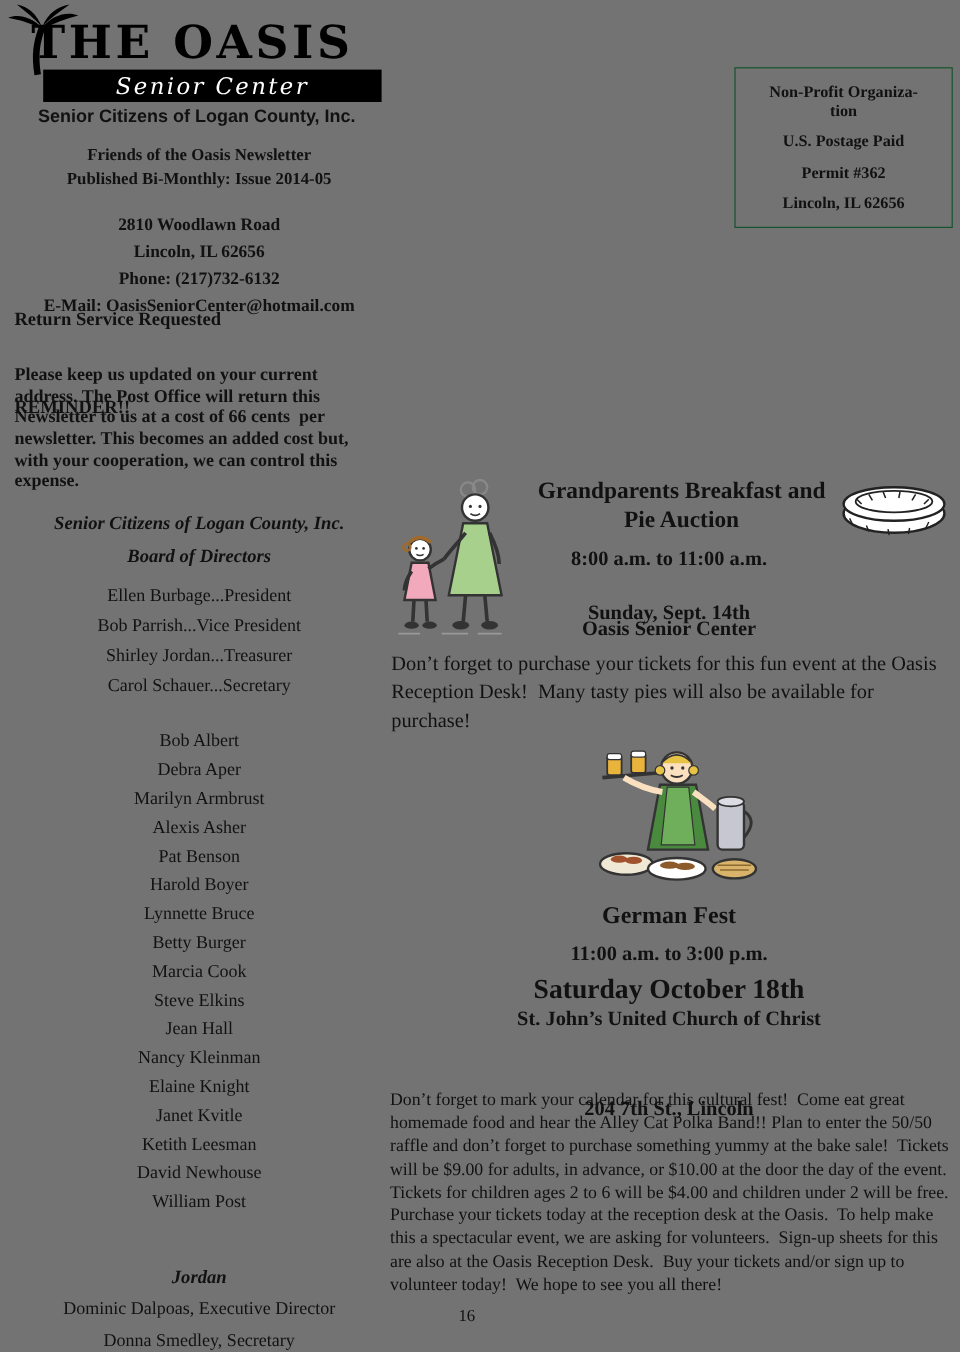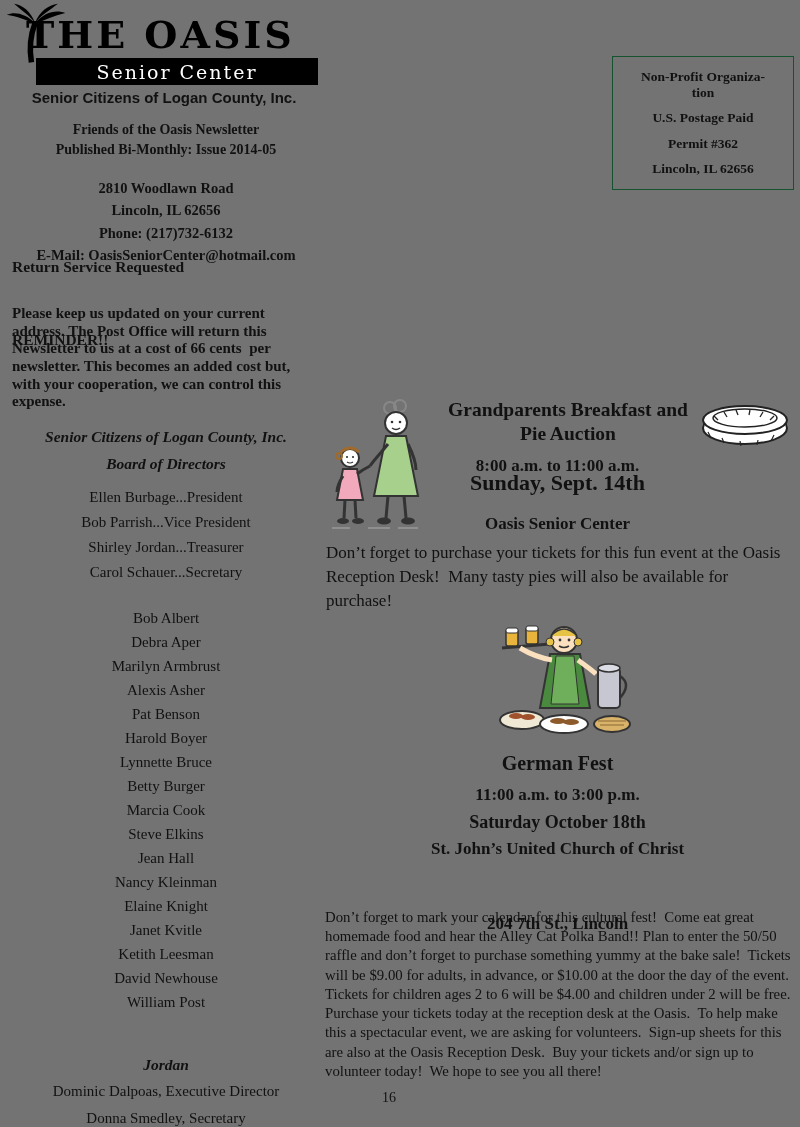--- a/index.html
+++ b/index.html
@@ -15,21 +15,21 @@
 
   
   .logo-title{
     left:26px;top:12px;width:300px;
     font-family:"DejaVu Serif", serif;font-weight:700;
     font-size:38px;letter-spacing:3px;color:#000;white-space:nowrap;
   }
   .logo-banner{
     left:36px;top:58px;width:282px;height:27px;background:#000;color:#fff;
     display:flex;align-items:center;justify-content:center;
-    font-family:"DejaVu Serif", serif;
+    font-family:"DejaVu Serif", serif;font-style:italic;
     font-size:19px;letter-spacing:2px;
   }
   .org-name{
     left:8px;top:89px;width:312px;text-align:center;
     font-family:"Liberation Sans", sans-serif;font-weight:bold;font-size:15px;
   }
   .postage-box{
     left:612px;top:56px;width:172px;height:124px;border:1px solid #14532d;
     display:flex;flex-direction:column;justify-content:center;align-items:center;
     font-weight:bold;font-size:13.5px;text-align:center;line-height:1.2;
@@ -51,26 +51,26 @@
   .members{top:610px;font-size:15px;}
   .name-line{height:24px;}
   .staff-title{top:1056px;font-size:15.5px;}
   .staff-list{top:1083px;font-size:15px;}
   .staff-line{height:27px;}
 
   
   .bf-title{left:434px;top:398px;width:268px;font-size:19.5px;font-weight:bold;line-height:1.25;text-align:center;}
   .rc-line{left:325px;width:465px;text-align:center;font-weight:bold;}
   .bf-time{top:456px;font-size:17px;}
-  .bf-date{top:470px;font-size:22px;}
+  .bf-date{top:501px;font-size:17px;}
   .bf-loc{top:514px;font-size:17px;}
   .bf-body{left:326px;top:541px;width:466px;font-size:17px;line-height:1.42;white-space:pre-wrap;}
   .gf-title{top:752px;font-size:20px;}
   .gf-time{top:785px;font-size:17px;}
-  .gf-date{top:812px;font-size:18px;}
+  .gf-date{top:812px;font-size:23px;}
   .gf-church{top:839px;font-size:17px;}
   .gf-addr{top:914px;font-size:17px;}
   .gf-body{left:325px;top:908px;width:468px;font-size:14.8px;line-height:1.3;white-space:pre-wrap;}
   .page-number{left:382px;top:1090px;font-size:14px;}
 
   svg{display:block;}
 </style>
 </head>
 <body>
 

